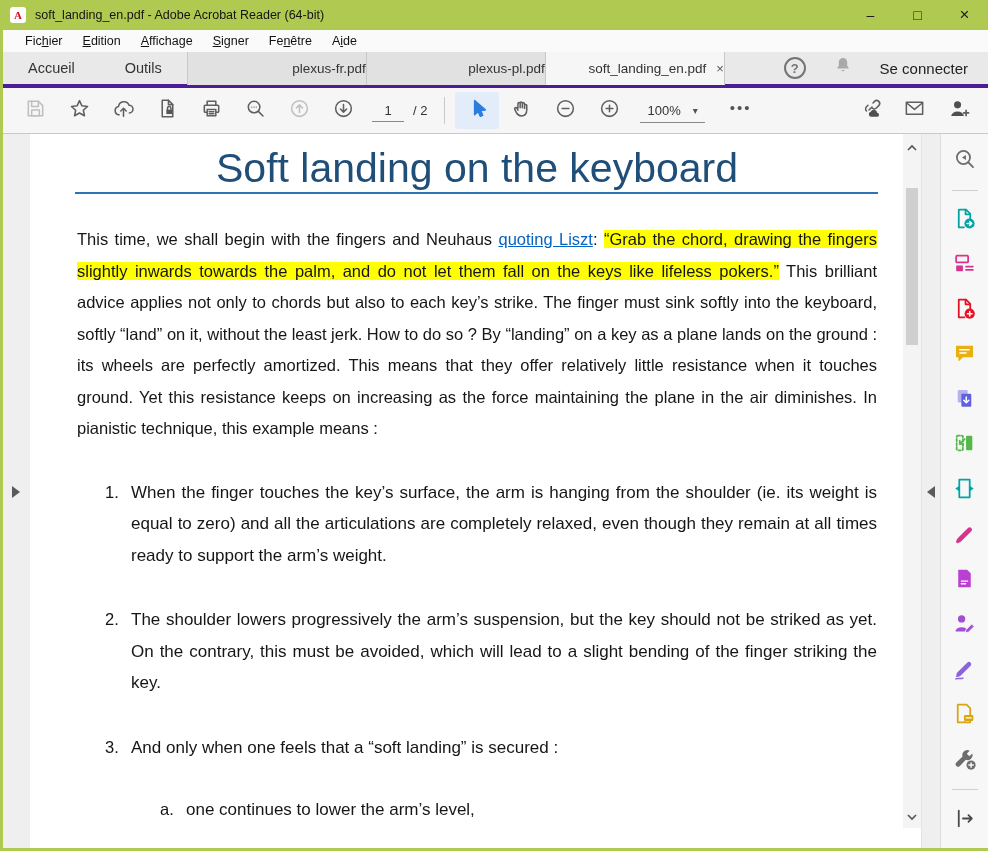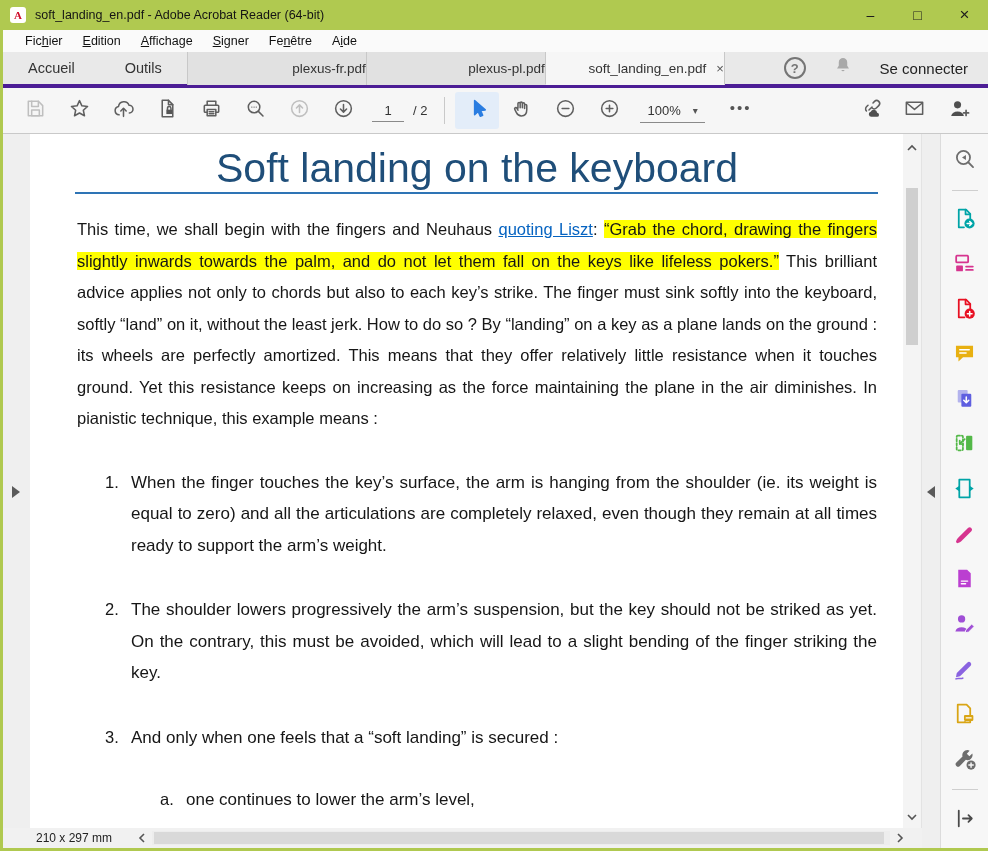--- a/index.html
+++ b/index.html
@@ -54,21 +54,21 @@
   .more-btn{font-size:15px;letter-spacing:2px;color:#555;margin:0 16px;padding-bottom:6px}
   .tb-right{margin-left:auto;display:flex;padding-right:8px}
 
   
   .gutter{position:absolute;left:3px;top:134px;width:27px;bottom:3px;background:#efefef;z-index:2}
   .tri-right{position:absolute;top:352px;left:9px;width:0;height:0;border-top:6px solid transparent;border-bottom:6px solid transparent;border-left:8px solid #5a5a5a}
   .page{position:absolute;left:30px;top:134px;width:873px;bottom:3px;background:#fff;overflow:hidden;z-index:1}
   .page-content{padding:14px 26px 0 47px}
   .doc-title{font-family:Liberation Sans, sans-serif;font-size:41px;line-height:40px;color:var(--doc-title);text-align:center}
   .doc-rule{border-bottom:2px solid var(--rule);margin:4px -1px 0 -2px}
-  .doc-para{margin-top:20px;font-size:16.5px;line-height:31.5px;text-align:justify;color:#161616}
+  .doc-para{margin-top:30px;font-size:16.5px;line-height:31.5px;text-align:justify;color:#161616}
   .hl{background:var(--hl)}
   .doclink{color:var(--link);text-decoration:underline}
   .doc-list{margin-top:32px}
   .li-row{display:flex;margin-top:33px}
   .li-row:first-child{margin-top:0}
   .li-num{flex:none;width:26px;margin-left:28px;font-size:16.5px;line-height:31.5px;color:#161616}
   .li-text{flex:1;text-align:justify;font-size:17px;line-height:31.5px;color:#161616}
   .sub-row{display:flex;margin-top:31px}
   .sub-num{flex:none;width:26px;margin-left:83px;font-size:16.5px;line-height:31.5px;color:#161616}
 
@@ -419,32 +419,16 @@
       <div class="sb-spacer"></div>
       <div class="sb-div"></div>
       <div class="sb-tool" style="color: rgb(74, 74, 74);">
         <span><svg width="25" height="25" viewBox="0 0 24 24" fill="none" stroke="currentColor" stroke-width="1.7" stroke-linecap="round" stroke-linejoin="round">
             <path d="M6.5 4.5v15"></path>
             <path d="M10.5 12h8.5m-3.2-3.2L19 12l-3.2 3.2"></path>
           </svg></span>
       </div>
     </div>
 
-  <div class="statusbar">
-    <span class="ps-label">210 x 297 mm</span>
-    <span class="hs-arrow hs-left">
-      <svg width="10" height="12" viewBox="0 0 10 12">
-          <path d="M7 2L3 6l4 4" fill="none" stroke="#555" stroke-width="1.6"></path>
-        </svg>
-    </span>
-    <div class="hs-track">
-      <div class="hs-thumb"></div>
-    </div>
-    <span class="hs-arrow hs-right">
-      <svg width="10" height="12" viewBox="0 0 10 12">
-          <path d="M3 2l4 4-4 4" fill="none" stroke="#555" stroke-width="1.6"></path>
-        </svg>
-    </span>
-  </div>
 
   <div class="lime-left"></div>
   <div class="lime-bottom"></div>
 </div>
 
 </body></html>

